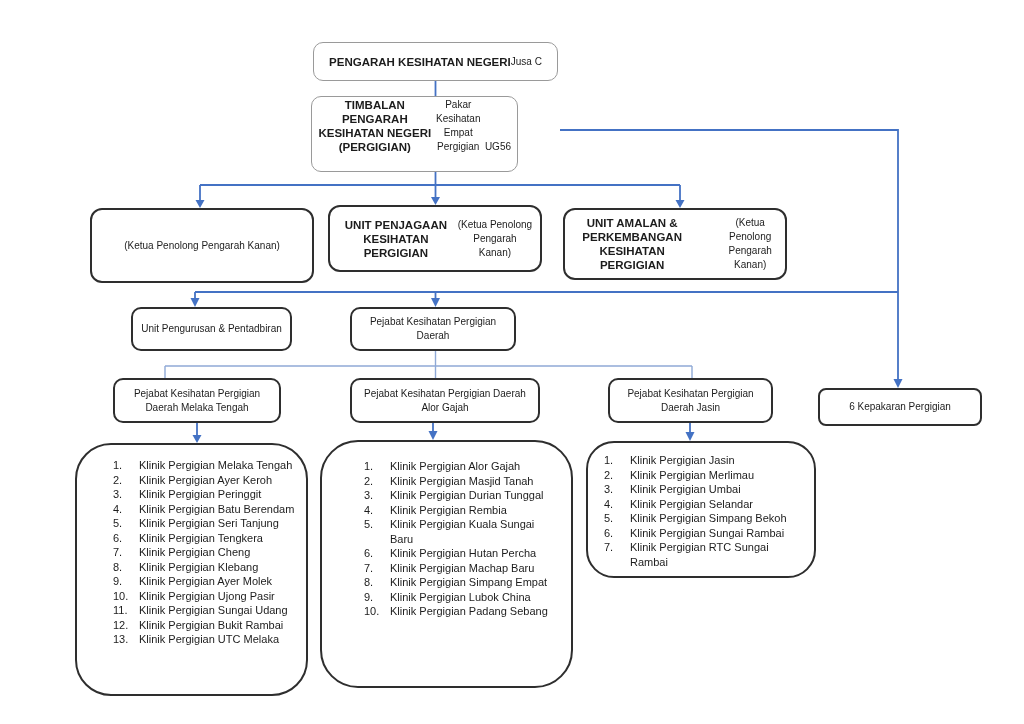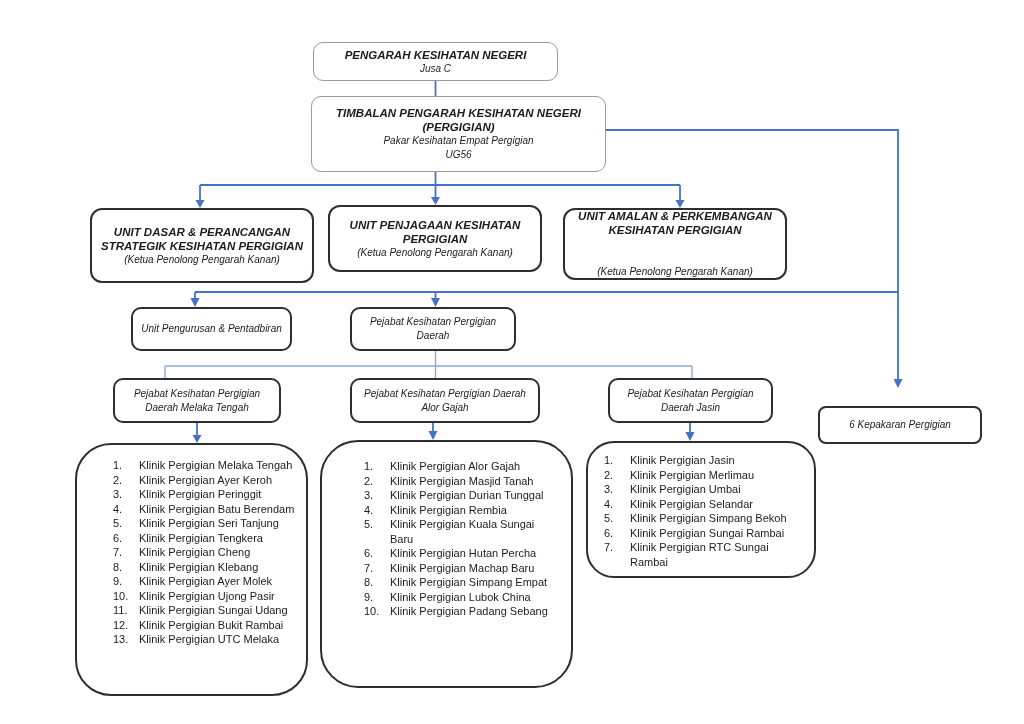--- a/index.html
+++ b/index.html
@@ -15,22 +15,22 @@
     position:relative;width:1024px;height:724px;background:var(--bg);
     font-family:"Liberation Sans","DejaVu Sans",sans-serif;color:var(--text);
     overflow:hidden;
   }
   #wires{position:absolute;left:0;top:0;width:1024px;height:724px;pointer-events:none;}
   .conn{stroke:var(--line-blue);stroke-width:1.8;fill:none;}
   .conn-light{stroke:var(--line-blue-light);stroke-width:1.4;fill:none;}
   .head{fill:var(--line-blue);stroke:none;}
   .node{
     position:absolute;background:#fff;border:2px solid var(--border-dark);
-    border-radius:10px;display:flex;flex-direction:column;justify-content:center;
-    align-items:center;text-align:center;box-sizing:border-box;padding:17px 6px;font-style:italic;
+    border-radius:10px;display:flex;flex-direction:row;justify-content:center;
+    align-items:center;text-align:center;box-sizing:border-box;padding:17px 6px;
   }
   .node.gray{border:1.5px solid var(--border-gray);}
   .node .t{font-weight:700;font-size:11.5px;line-height:14px;}
   .node .s{font-weight:400;font-size:10px;line-height:14px;}
   .listbox{
     position:absolute;background:#fff;border:2px solid var(--border-dark);
     box-sizing:border-box;
   }
   .clinic-row{display:flex;font-size:11px;line-height:14.5px;}
   .clinic-row .num{width:26px;flex:0 0 26px;text-align:left;}
@@ -78,28 +78,27 @@
     <polygon class="head" points="428.5,431 437.5,431 433,440"></polygon>
     <path class="conn" d="M690,423 V433"></path>
     <polygon class="head" points="685.5,432 694.5,432 690,441"></polygon>
   </svg>
 
   <div class="node gray" style="left:313px;top:42px;width:245px;height:39px;">
     <div class="t">PENGARAH KESIHATAN NEGERI</div>
     <div class="s">Jusa C</div>
   </div>
 
-  <div class="node gray" style="left:311px;top:96px;width:295px;height:76px;">
+  <div class="node gray" style="left:311px;top:96px;width:207px;height:76px;align-items:flex-end;">
     <div class="t">TIMBALAN PENGARAH KESIHATAN NEGERI (PERGIGIAN)</div>
     <div class="s">Pakar Kesihatan Empat Pergigian</div>
     <div class="s">UG56</div>
   </div>
 
   <div class="node" style="left:90px;top:208px;width:224px;height:75px;border-radius:12px;">
-    <div class="t">UNIT DASAR &amp; PERANCANGAN STRATEGIK KESIHATAN PERGIGIAN</div>
     <div class="s">(Ketua Penolong Pengarah Kanan)</div>
   </div>
   <div class="node" style="left:328px;top:205px;width:214px;height:67px;border-radius:12px;">
     <div class="t">UNIT PENJAGAAN KESIHATAN PERGIGIAN</div>
     <div class="s">(Ketua Penolong Pengarah Kanan)</div>
   </div>
   <div class="node" style="left:563px;top:208px;width:224px;height:72px;border-radius:12px;gap:28px;">
     <div class="t">UNIT AMALAN &amp; PERKEMBANGAN KESIHATAN PERGIGIAN</div>
     <div class="s">(Ketua Penolong Pengarah Kanan)</div>
   </div>
@@ -114,21 +113,21 @@
   <div class="node" style="left:350px;top:307px;width:166px;height:44px;">
     <div class="s">Pejabat Kesihatan Pergigian Daerah</div>
   </div>
   <div class="node" style="left:350px;top:378px;width:190px;height:45px;">
     <div class="s">Pejabat Kesihatan Pergigian Daerah Alor Gajah</div>
   </div>
   <div class="node" style="left:608px;top:378px;width:165px;height:45px;">
     <div class="s">Pejabat Kesihatan Pergigian Daerah Jasin</div>
   </div>
 
-  <div class="node" style="left:818px;top:388px;width:164px;height:31px;border-radius:8px;margin-top:18px;">
+  <div class="node" style="left:818px;top:388px;width:164px;height:31px;border-radius:8px;">
     <div class="s">6 Kepakaran Pergigian</div>
   </div>
 
   <div class="listbox" id="list-melaka">
       <div class="clinic-row">
         <span class="num">1.</span>
         <span class="txt">Klinik Pergigian Melaka Tengah</span>
       </div>
       <div class="clinic-row">
         <span class="num">2.</span>

